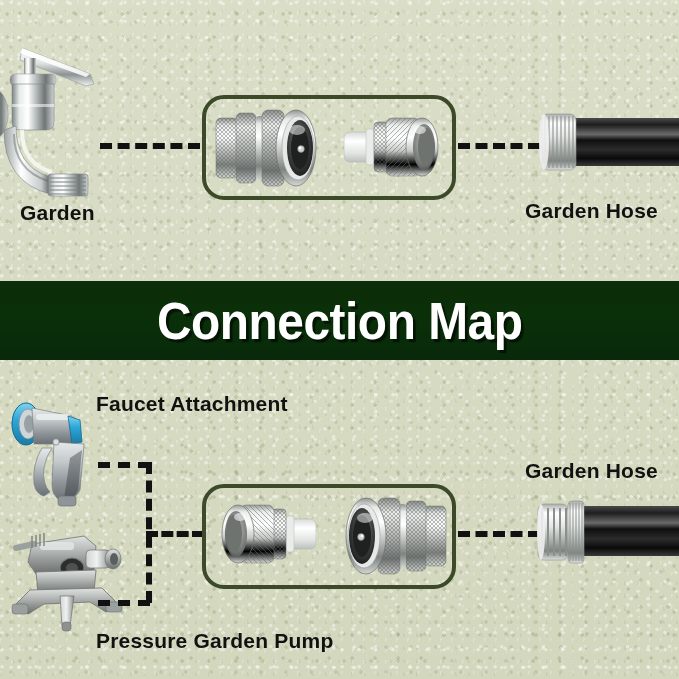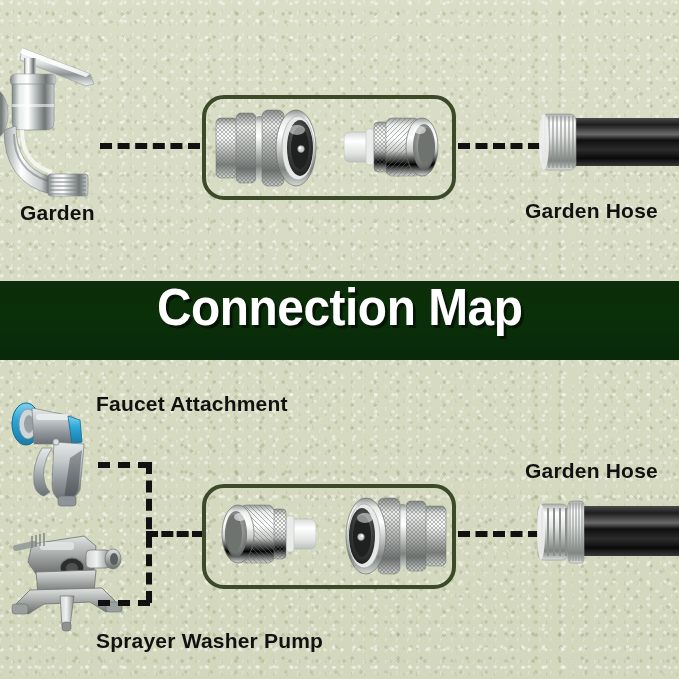--- a/index.html
+++ b/index.html
@@ -20,21 +20,21 @@
       linear-gradient(115deg, rgba(255,255,255,.22) 0 2px, transparent 2px 7px),
       linear-gradient(65deg, rgba(150,158,120,.16) 0 2px, transparent 2px 9px),
       linear-gradient(0deg,#d2d7bd,#dadec7);
     background-size:17px 17px,23px 23px,19px 19px,27px 27px,21px 21px,25px 25px,11px 11px,13px 13px,100% 100%;
   }
 
   
   .banner{
     position:absolute;left:0;width:679px;
     background:linear-gradient(180deg,#0c2d09 0%,#0a3009 45%,#08290a 100%);
-    display:flex;justify-content:center;
+    display:flex;align-items:center;justify-content:center;
   }
   .banner-title{
     color:#fff;
     font-family:"Liberation Sans Narrow","Liberation Sans",sans-serif;
     font-weight:900;
     font-size:52px;
     letter-spacing:-0.5px;
     transform:scaleX(.92);
     text-shadow:3px 3px 1px rgba(0,0,0,.55);
     white-space:nowrap;
@@ -361,21 +361,21 @@
 
       <path d="M20 68 L92 66 L110 84 L96 90 L80 80 L34 82 L18 92 L4 84 Z" fill="url(#pumpG)" stroke="#6d7270" stroke-width="0.8"></path>
       <rect x="2" y="82" width="16" height="10" rx="3" fill="#9aa09e" stroke="#6d7270" stroke-width="0.6"></rect>
       <rect x="96" y="80" width="16" height="10" rx="3" fill="#9aa09e" stroke="#6d7270" stroke-width="0.6"></rect>
 
       <path d="M50 74 L64 74 L60 104 L52 104 Z" fill="url(#pumpG2)" stroke="#6d7270" stroke-width="0.7"></path>
       <rect x="52" y="100" width="9" height="9" rx="3" fill="#8d9290" stroke="#6d7270" stroke-width="0.6"></rect>
     </svg>
   </div>
 
-  <span class="label" style="left:96px;top:630px;font-size:21px;">Sprayer Washer Pump</span>
+  <span class="label" style="left:96px;top:630px;font-size:21px;">Pressure Garden Pump</span>
 
   <div class="dash-h" style="left:98px;top:462px;width:52px;"></div>
   <div class="dash-v" style="left:146px;top:462px;height:141px;"></div>
   <div class="dash-h" style="left:98px;top:600px;width:52px;"></div>
   <div class="dash-h" style="left:146px;top:531px;width:58px;"></div>
 
   <div class="hl-box" style="left:202px;top:484px;width:254px;height:105px;"></div>
 
   <div class="art" style="left:212px;top:497px;width:104px;height:76px;transform:scaleX(-1);">
     <svg viewBox="0 0 104 76" width="104" height="76">

